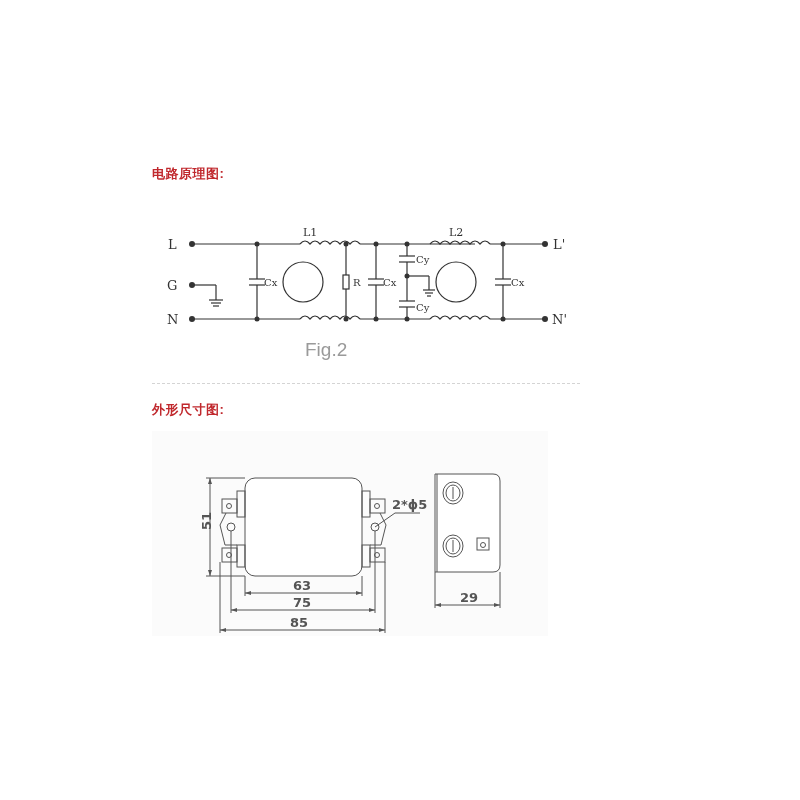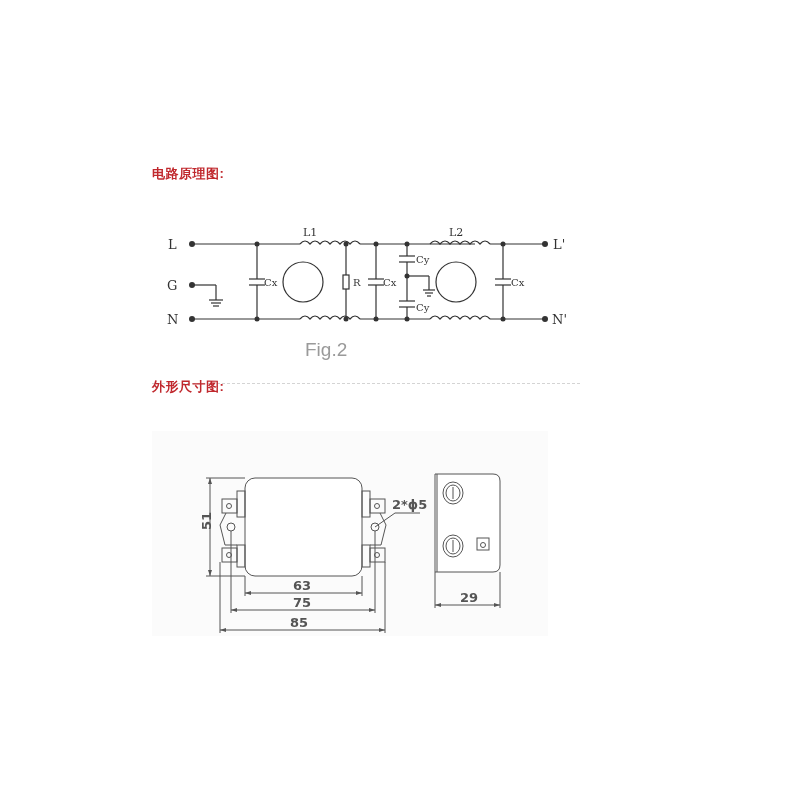--- a/index.html
+++ b/index.html
@@ -1,19 +1,19 @@
 <!DOCTYPE html>
 <html><head>
 <meta charset="utf-8">
 <style>
   html,body{margin:0;padding:0;background:#fff;}
   body{width:800px;height:800px;position:relative;overflow:hidden;font-family:"DejaVu Serif",serif;}
   .heading{position:absolute;color:#c0282d;font-size:13px;font-weight:bold;font-family:Liberation Sans, sans-serif;letter-spacing:0.5px;}
   #h1{left:152px;top:165px;}
-  #h2{left:152px;top:378px;}
+  #h2{left:152px;top:401px;}
   .divider{position:absolute;left:152px;top:383px;width:428px;border-top:1px dashed #d4d4d4;}
   svg{position:absolute;left:0;top:0;}
   .lbl{font-family:"DejaVu Serif",serif;fill:#333;}
   .dim{font-family:"DejaVu Sans",sans-serif;fill:#555;font-weight:bold;}
   .fig{font-family:"Liberation Sans",sans-serif;fill:#9a9a9a;}
 </style>
 </head>
 <body>
 
 <div class="heading" id="h1">电路原理图:</div>

